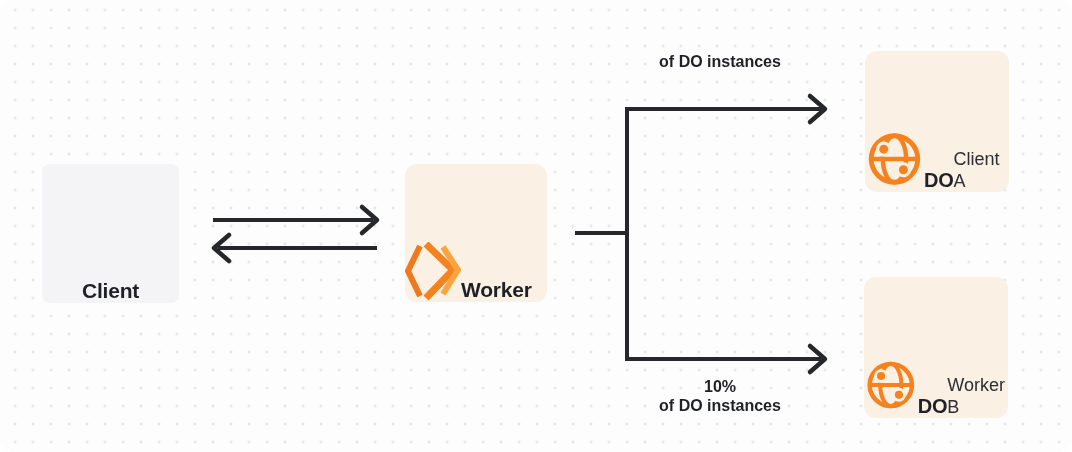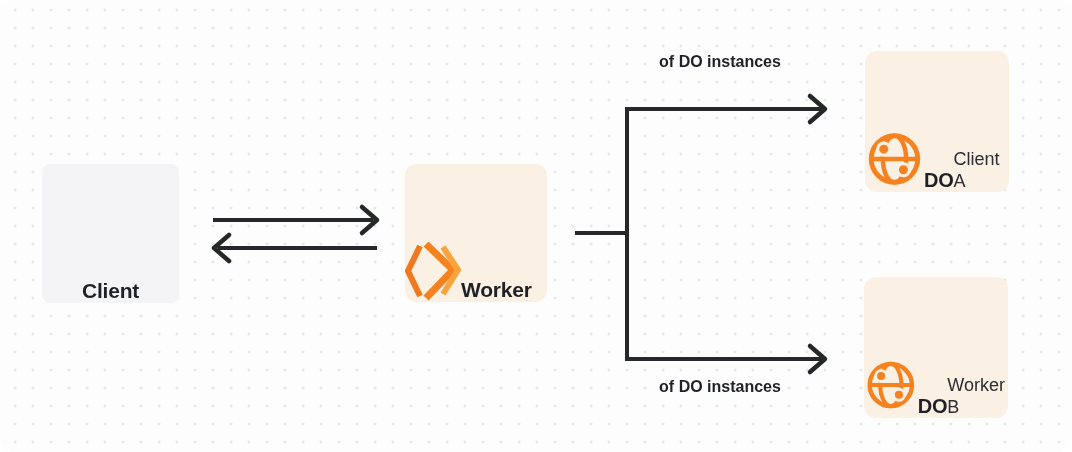--- a/index.html
+++ b/index.html
@@ -117,20 +117,21 @@
       <polyline points="38,5 53,28 38,52" stroke="var(--orange-light)" stroke-width="6"></polyline>
     </svg>
     <span class="node-label">Worker</span>
   </div>
 
   <div class="edge-label edge-label-a">
     <div>of DO instances</div>
   </div>
 
   <div class="edge-label edge-label-b">
+    <div>10%</div>
     <div>of DO instances</div>
   </div>
 
   <div class="node node-do node-do-a">
     <svg class="globe-icon-svg" width="66" height="66" viewBox="0 0 66 66">
       <circle class="g-stroke" cx="33" cy="33" r="26" stroke-width="5.5"></circle>
       <ellipse class="g-stroke" cx="33" cy="33" rx="13" ry="26" stroke-width="5"></ellipse>
       <line class="g-stroke" x1="7" y1="33" x2="59" y2="33" stroke-width="5"></line>
       <circle class="g-ring" cx="21" cy="22" r="8.5"></circle>
       <circle class="g-dot" cx="21" cy="22" r="5"></circle>

